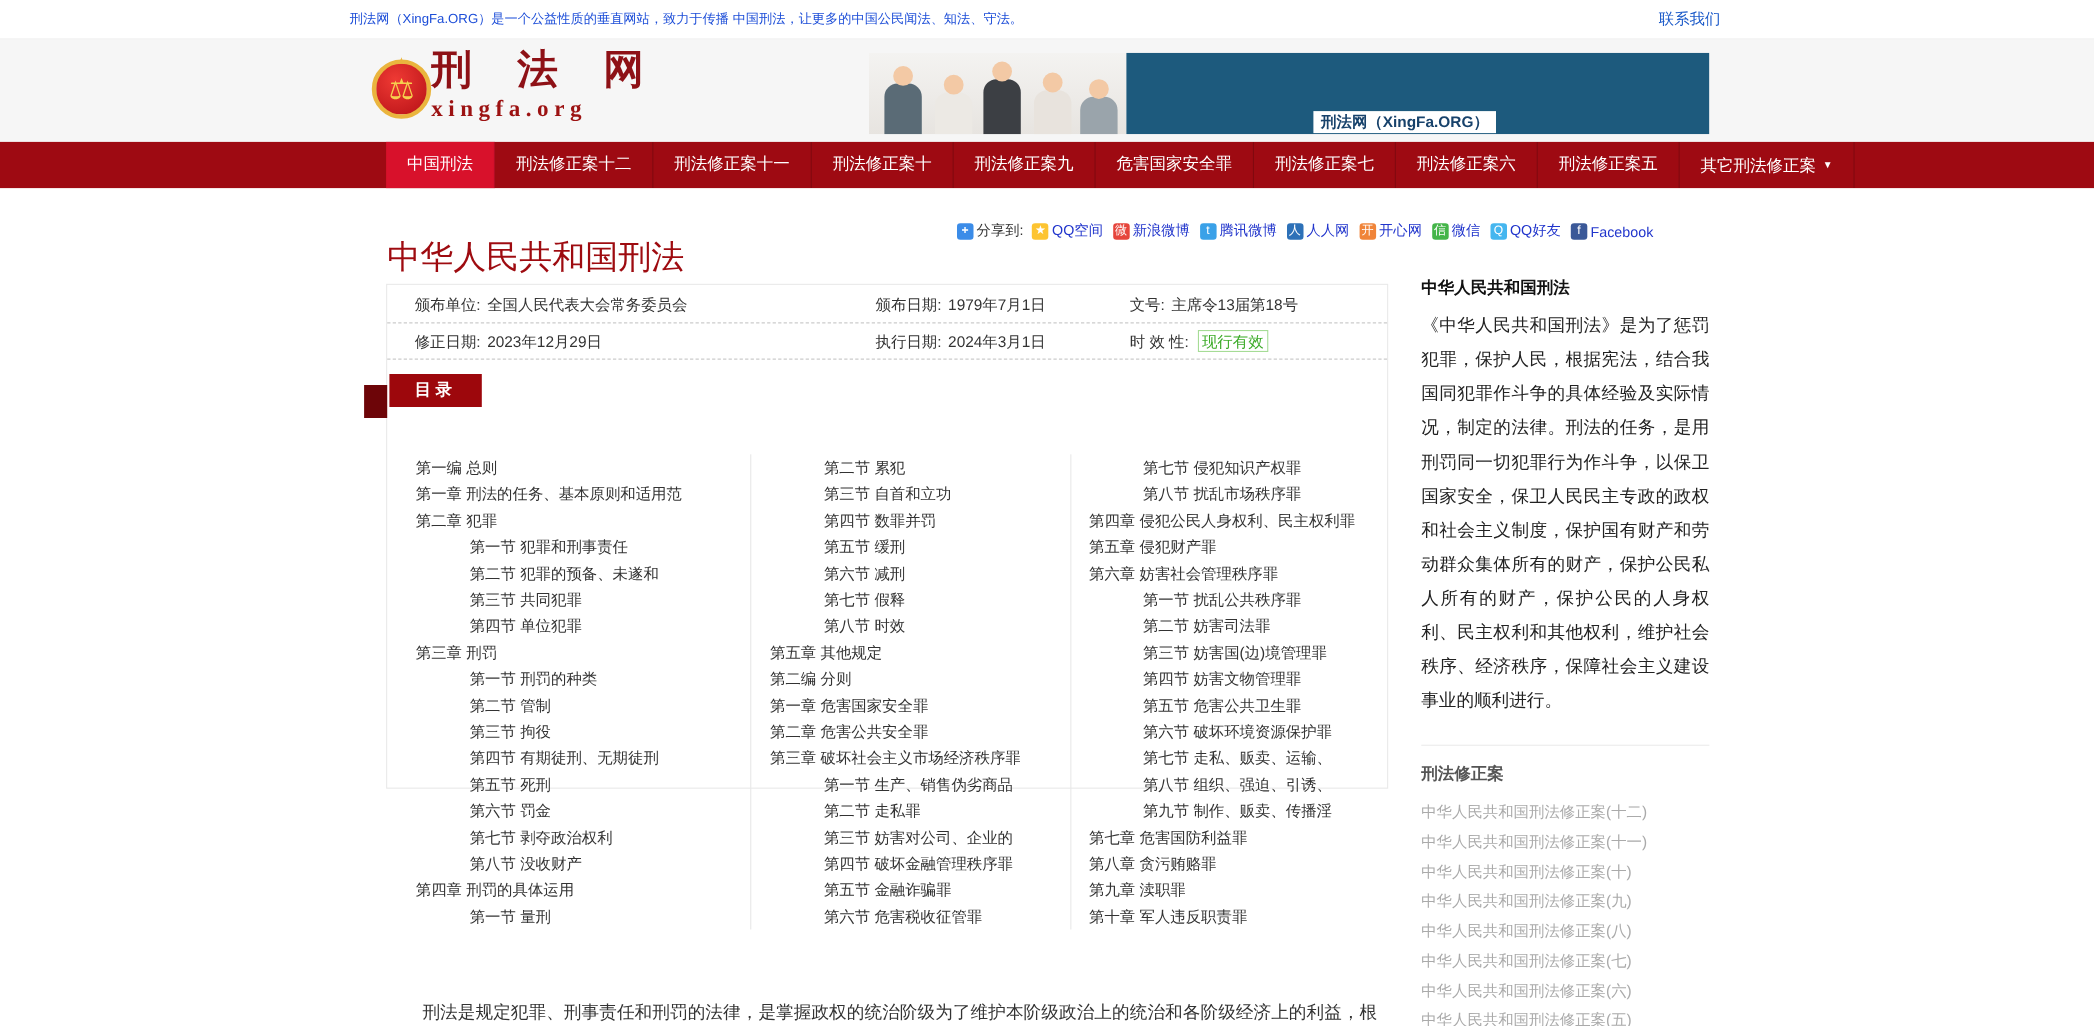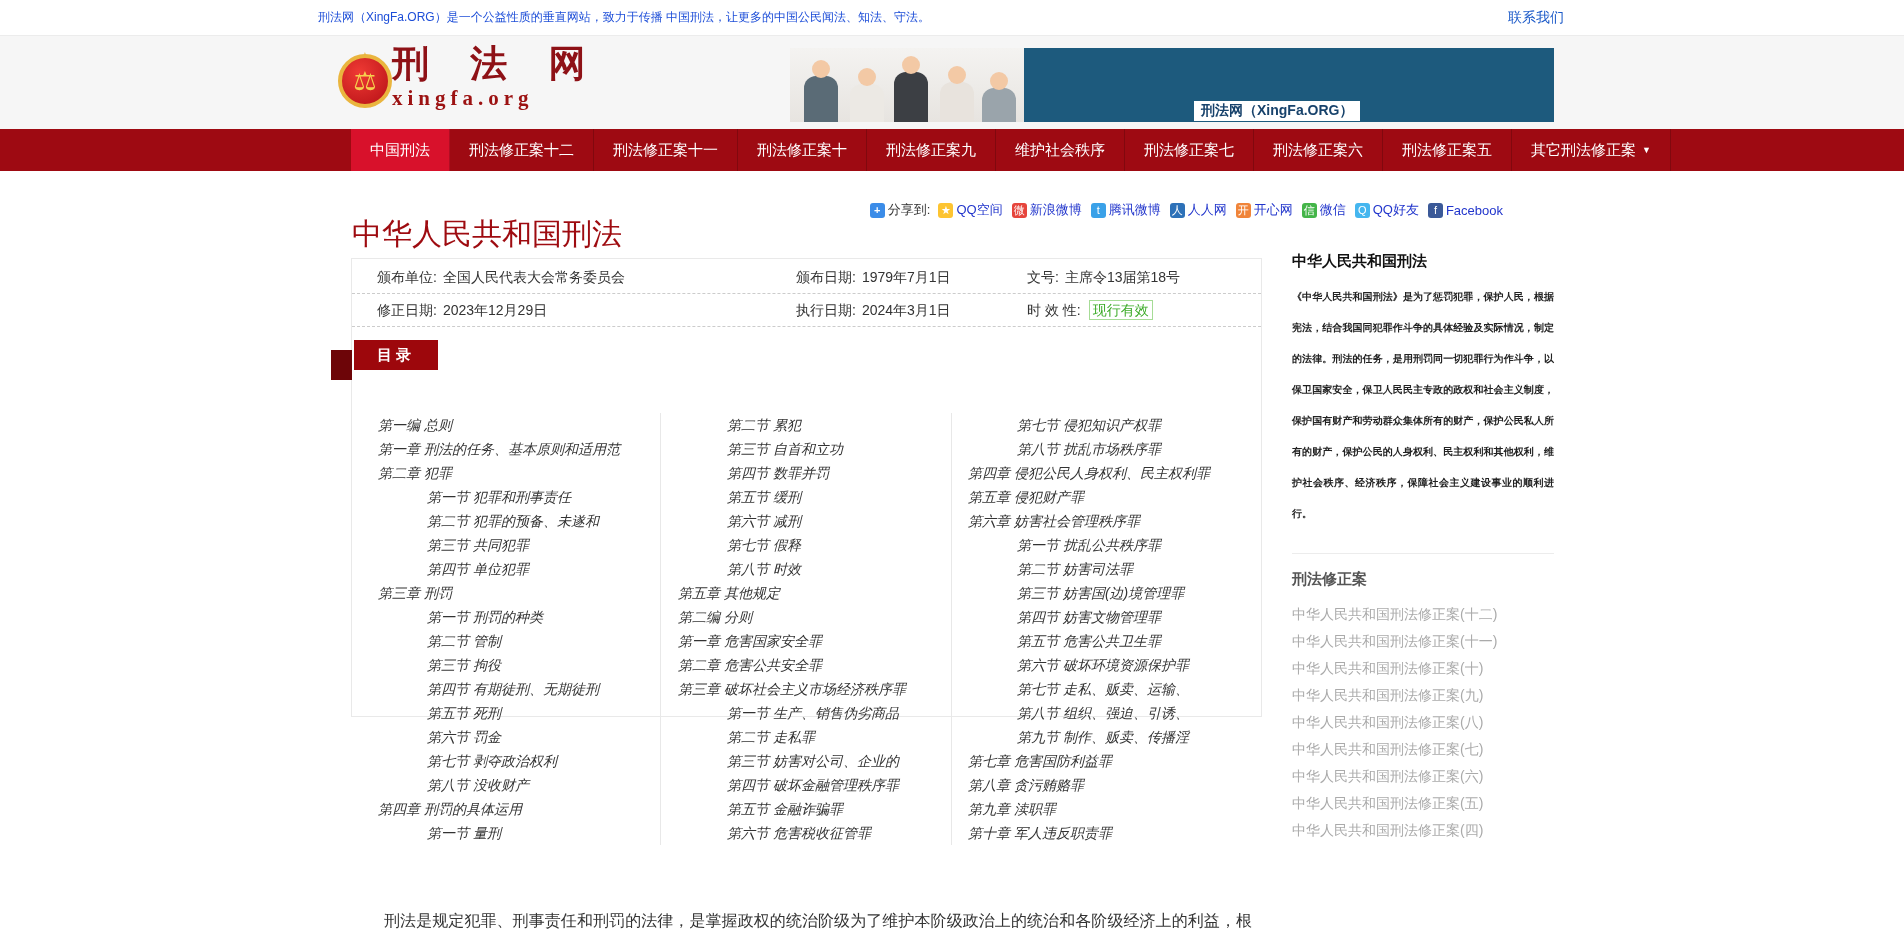--- a/index.html
+++ b/index.html
@@ -67,36 +67,36 @@
     line-height:32px;border-bottom:1px dashed #ccc;font-size:14px;color:#333;}
   .meta-row:first-child{padding-top:2px;}
   .meta-label{margin-right:6px;}
   .meta-value.highlight{color:#3cab28;border:1px solid #a6dc96;padding:1px 3px;margin-left:2px;}
 
   .ribbon{position:absolute;left:2px;top:81px;width:84px;height:30px;background:#9d070c;color:#fff;
     font-size:15px;font-weight:bold;text-align:center;line-height:30px;letter-spacing:4px;z-index:2;}
   .ribbon-fold{position:absolute;left:-21px;top:91px;width:21px;height:30px;background:#6d0508;z-index:1;}
 
   .toc{position:absolute;left:0;top:154px;width:100%;display:flex;}
-  .toc-col{box-sizing:border-box;font-style:italic;}
+  .toc-col{box-sizing:border-box;}
   .toc-col1{width:308px;padding-left:26px;}
-  .toc-col2{width:291px;padding-left:17px;border-left:1px solid #e8e8e8;}
+  .toc-col2{width:291px;padding-left:17px;border-left:1px solid #e8e8e8;margin-left:22px;}
   .toc-col3{flex:1;padding-left:16px;border-left:1px solid #e8e8e8;}
   .toc-line{height:24px;line-height:24px;font-size:14px;white-space:nowrap;overflow:hidden;}
   .toc-line.indent{padding-left:49px;}
   .toc-line a{color:#333;}
 
   
   .intro{position:absolute;left:352px;top:888px;width:900px;font-size:16px;line-height:34px;
     color:#333;text-indent:2em;text-align:justify;}
 
   
   .sidebar{position:absolute;left:1292px;top:252px;width:262px;}
   .sidebar-title{font-size:15px;font-weight:bold;color:#111;margin:0 0 10px;}
-  .sidebar-about{font-size:10px;line-height:31px;color:#222;text-align:justify;margin:0;font-weight:bold;}
+  .sidebar-about{font-size:16px;line-height:31px;color:#222;text-align:justify;margin:0;}
   .amendments{margin-top:24px;border-top:1px solid #ececec;padding-top:16px;}
   .amendments-title{font-size:15px;color:#555;margin:0 0 12px;}
   .amend-item{height:27px;line-height:27px;font-size:14px;white-space:nowrap;overflow:hidden;}
   .amend-item a{color:#aaa;}
 </style>
 </head>
 <body>
 
 <div class="topbar">
   <span class="topbar-desc">刑法网（XingFa.ORG）是一个公益性质的垂直网站，致力于传播 中国刑法，让更多的中国公民闻法、知法、守法。</span>
@@ -134,21 +134,21 @@
       <a class="nav-item active" href="#"><span>中国刑法</span></a>
 
       <a class="nav-item" href="#"><span>刑法修正案十二</span></a>
 
       <a class="nav-item" href="#"><span>刑法修正案十一</span></a>
 
       <a class="nav-item" href="#"><span>刑法修正案十</span></a>
 
       <a class="nav-item" href="#"><span>刑法修正案九</span></a>
 
-      <a class="nav-item" href="#"><span>维护社会秩序</span></a>
+      <a class="nav-item" href="#"><span>危害国家安全罪</span></a>
 
       <a class="nav-item" href="#"><span>刑法修正案七</span></a>
 
       <a class="nav-item" href="#"><span>刑法修正案六</span></a>
 
       <a class="nav-item" href="#"><span>刑法修正案五</span></a>
 
       <a class="nav-item has-arrow" href="#"><span>其它刑法修正案</span><span class="nav-arrow">▼</span></a>
     </div>
 </div>

